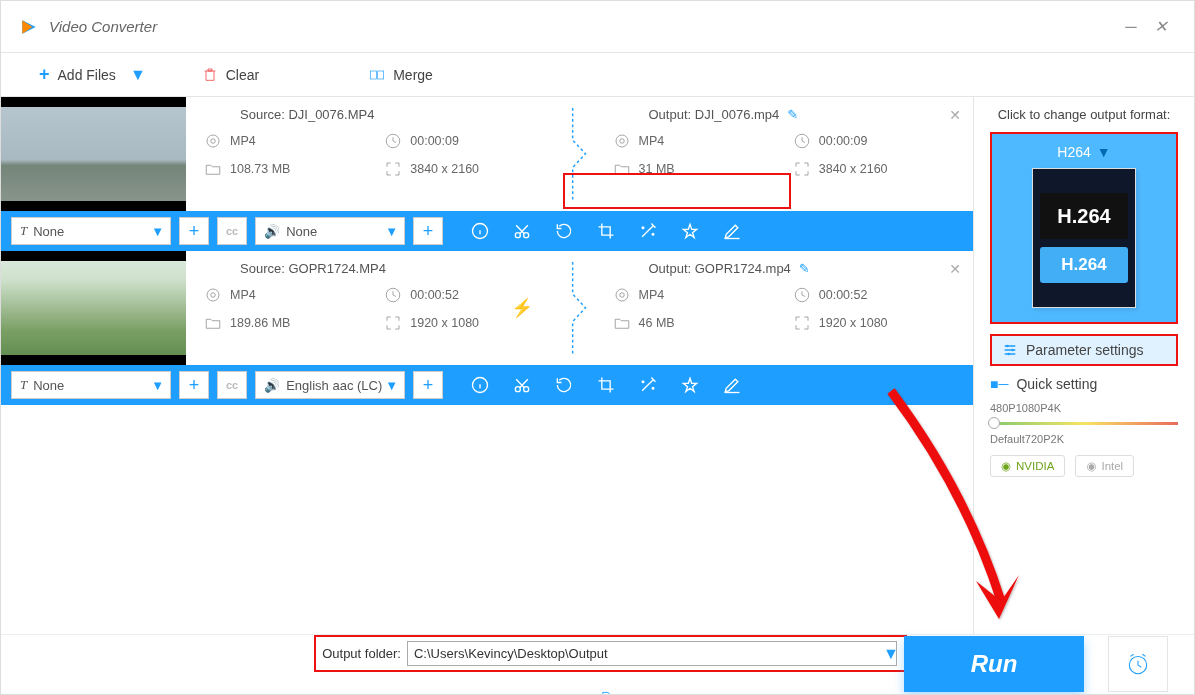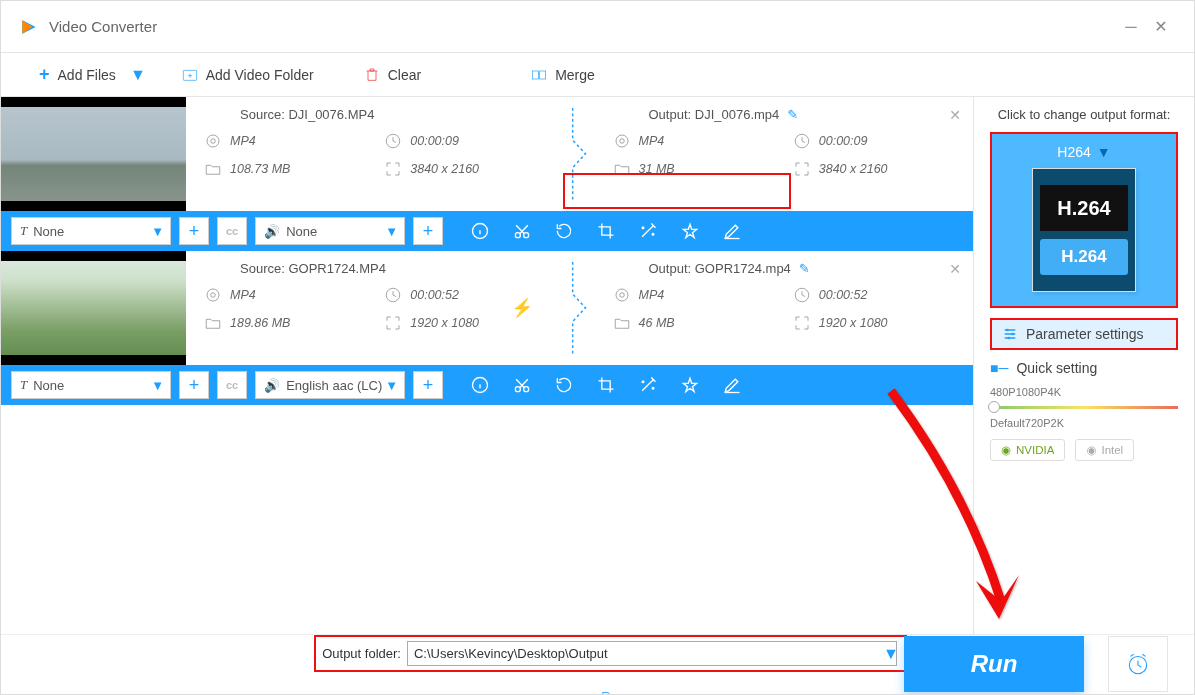--- a/index.html
+++ b/index.html
@@ -1,19 +1,19 @@
 <!DOCTYPE html>
 <html><head>
 <meta charset="utf-8">
 <style>
 * { box-sizing: border-box; margin: 0; padding: 0; font-family: "Segoe UI", Arial, sans-serif; }
 body { background: #fff; width: 1195px; height: 695px; position: relative; border: 1px solid #ddd; overflow: hidden; }
 
 
-.titlebar { height: 52px; display: flex; align-items: center; padding: 0 18px; border-bottom: 1px solid #e5e5e5; }
+.titlebar { height: 52px; display: flex; align-items: center; padding: 0 18px; border-bottom: 1px solid #e5e5e5; font-style: italic; }
 .logo { width: 20px; height: 20px; margin-right: 10px; }
 .title { font-size: 15px; color: #666; flex: 1; }
 .win-btn { width: 30px; height: 30px; display: flex; align-items: center; justify-content: center; color: #888; cursor: pointer; }
 
 
 .toolbar { height: 44px; display: flex; align-items: center; padding: 0 30px; border-bottom: 1px solid #e5e5e5; gap: 14px; }
 .tb-btn { display: flex; align-items: center; gap: 8px; font-size: 14px; color: #444; cursor: pointer; padding: 4px 8px; }
 .tb-plus { color: #1e9fff; font-size: 18px; font-weight: bold; }
 .tb-chev { color: #1e9fff; margin-left: -8px; margin-right: 14px; cursor: pointer; }
 .tb-icon { width: 16px; height: 16px; }
@@ -29,21 +29,21 @@
 .thumb { width: 185px; height: 100%; background: #000; flex-shrink: 0; position: relative; }
 .thumb.sky { background: linear-gradient(#b8c7d0 0%, #a9b9c2 55%, #74857a 60%, #8e9990 100%); }
 .thumb.tent { background: linear-gradient(#e0ece4 0%, #cfe1cc 25%, #7a9f65 70%, #5b874a 100%); }
 .thumb::before, .thumb::after { content: ""; position: absolute; left: 0; right: 0; background: #000; height: 10px; }
 .thumb::before { top: 0; } .thumb::after { bottom: 0; }
 .src, .out { flex: 1; padding: 10px 18px 0; font-size: 13px; color: #555; position: relative; }
 .arrow-col { width: 30px; display: flex; align-items: center; justify-content: center; position: relative; }
 .arrow-col svg { width: 22px; }
 .arrow-dash { stroke: #1e9fff; stroke-dasharray: 3 3; }
 .row-label { font-size: 13px; color: #555; margin-bottom: 10px; display: flex; align-items: center; gap: 8px; margin-left: 36px; }
-.specs { display: grid; grid-template-columns: 1fr 1fr; gap: 10px 18px; font-size: 12.5px; color: #666; font-style: italic; }
+.specs { display: grid; grid-template-columns: 1fr 1fr; gap: 10px 18px; font-size: 12.5px; color: #666; }
 .spec { display: flex; align-items: center; gap: 8px; }
 .spec svg { width: 18px; height: 18px; stroke: #888; fill: none; flex-shrink: 0; }
 .edit-pen { color: #1e9fff; cursor: pointer; }
 .close-x { position: absolute; right: 12px; top: 10px; color: #aaa; cursor: pointer; font-size: 14px; }
 
 
 .ctrlbar { height: 40px; background: #1e9fff; display: flex; align-items: center; padding: 0 10px; gap: 8px; position: relative;}
 .sub { background: #fff; border: 1px solid #ccc; height: 28px; display: flex; align-items: center; padding: 0 8px; font-size: 13px; color: #555; cursor: pointer; position: relative; }
 .sub-t { width: 160px;} .sub-a { width: 150px;}
 .sub .chev { position: absolute; right: 6px; color: #1e9fff; }
@@ -51,21 +51,21 @@
 .sq.disabled { color: #bbb; }
 .ctrl-icon { width: 34px; height: 34px; display: flex; align-items: center; justify-content: center; cursor: pointer; color: #fff; }
 .ctrl-icon svg { width: 20px; height: 20px; stroke: #fff; fill: none; stroke-width: 1.6; }
 .hl { border: 2px solid #e11; position: absolute; pointer-events: none; z-index: 5;}
 .bolt { position: absolute; left: 52.5%; top: 50%; transform: translateY(-50%); color: #ff9500; font-size: 18px;}
 
 
 .side-text { font-size: 13px; color: #444; text-align: center; }
 .fmt-box { border: 2px solid #e11; background: #4fb9ff; padding: 10px 0 14px; display: flex; flex-direction: column; align-items: center; gap: 8px; position: relative; cursor: pointer; }
 .fmt-head { display: flex; align-items: center; gap: 6px; color: #fff; font-size: 14px; }
-.fmt-card { width: 104px; height: 124px; background: #0c4a6e; border: 1px solid #ddd; box-shadow: 2px 2px 4px rgba(0,0,0,0.1); padding: 5px; display: flex; flex-direction: column; gap: 8px; align-items: center; justify-content: center; }
+.fmt-card { width: 104px; height: 140px; background: #0f172a; border: 1px solid #ddd; box-shadow: 2px 2px 4px rgba(0,0,0,0.1); padding: 5px; display: flex; flex-direction: column; gap: 8px; align-items: center; justify-content: center; }
 .fmt-card .dark { width: 88px; height: 46px; background: #111; color: #fff; font-weight: bold; font-size: 20px; display: flex; align-items: center; justify-content: center; }
 .fmt-card .light { width: 88px; height: 36px; background: #41aef5; color: #fff; font-weight: bold; font-size: 17px; display: flex; align-items: center; justify-content: center; border-radius: 3px; }
 .param-box { border: 2px solid #e11; display: flex; align-items: center; gap: 8px; padding: 6px 10px; font-size: 14px; color: #444; cursor: pointer; background: #e0f2ff; }
 .quick-head { display: flex; align-items: center; gap: 8px; font-size: 14px; color: #444; }
 .quality-bar { font-size: 11px; color: #777; }
 .quality-bar .track { height: 3px; background: linear-gradient(to right, #82c96f, #f7e463, #e96a5e); margin: 8px 0; position: relative; }
 .quality-bar .thumb-dot { width: 12px; height: 12px; border: 1px solid #aaa; background: #fff; border-radius: 50%; position: absolute; left: -2px; top: -5px; }
 .quality-bar .labels { display: flex; justify-content: flex-start; }
 .hw-box { background: #e0f2ff; padding: 6px 10px; font-size: 13px; color: #555; display: flex; align-items: center; gap: 8px; cursor: pointer; }
 .gpu-row { display: flex; gap: 10px; }
@@ -99,27 +99,20 @@
   <div class="win-btn">─</div>
   <div class="win-btn">✕</div>
 </div>
 
 <div class="toolbar">
   <div class="tb-btn">
     <span class="tb-plus">+</span>
     <span>Add Files</span>
   </div>
   <span class="tb-chev">▼</span>
-  <div class="tb-btn">
-    <svg class="tb-icon" viewBox="0 0 24 24">
-        <rect x="2" y="5" width="20" height="15" rx="1" fill="none" stroke="#1e9fff"></rect>
-        <path d="M12 10v6M9 13h6" stroke="#1e9fff"></path>
-      </svg>
-    <span>Add Video Folder</span>
-  </div>
   <div class="tb-btn" style="margin-left:20px">
     <svg class="tb-icon" viewBox="0 0 24 24">
         <path d="M4 6h16M6 6v14h12V6M9 3h6v3H9z" fill="none" stroke="#e22"></path>
       </svg>
     <span>Clear</span>
   </div>
   <div class="tb-btn" style="margin-left:80px">
     <svg class="tb-icon" viewBox="0 0 24 24">
         <rect x="2" y="6" width="9" height="12" fill="none" stroke="#1e9fff"></rect>
         <rect x="13" y="6" width="9" height="12" fill="none" stroke="#1e9fff"></rect>

